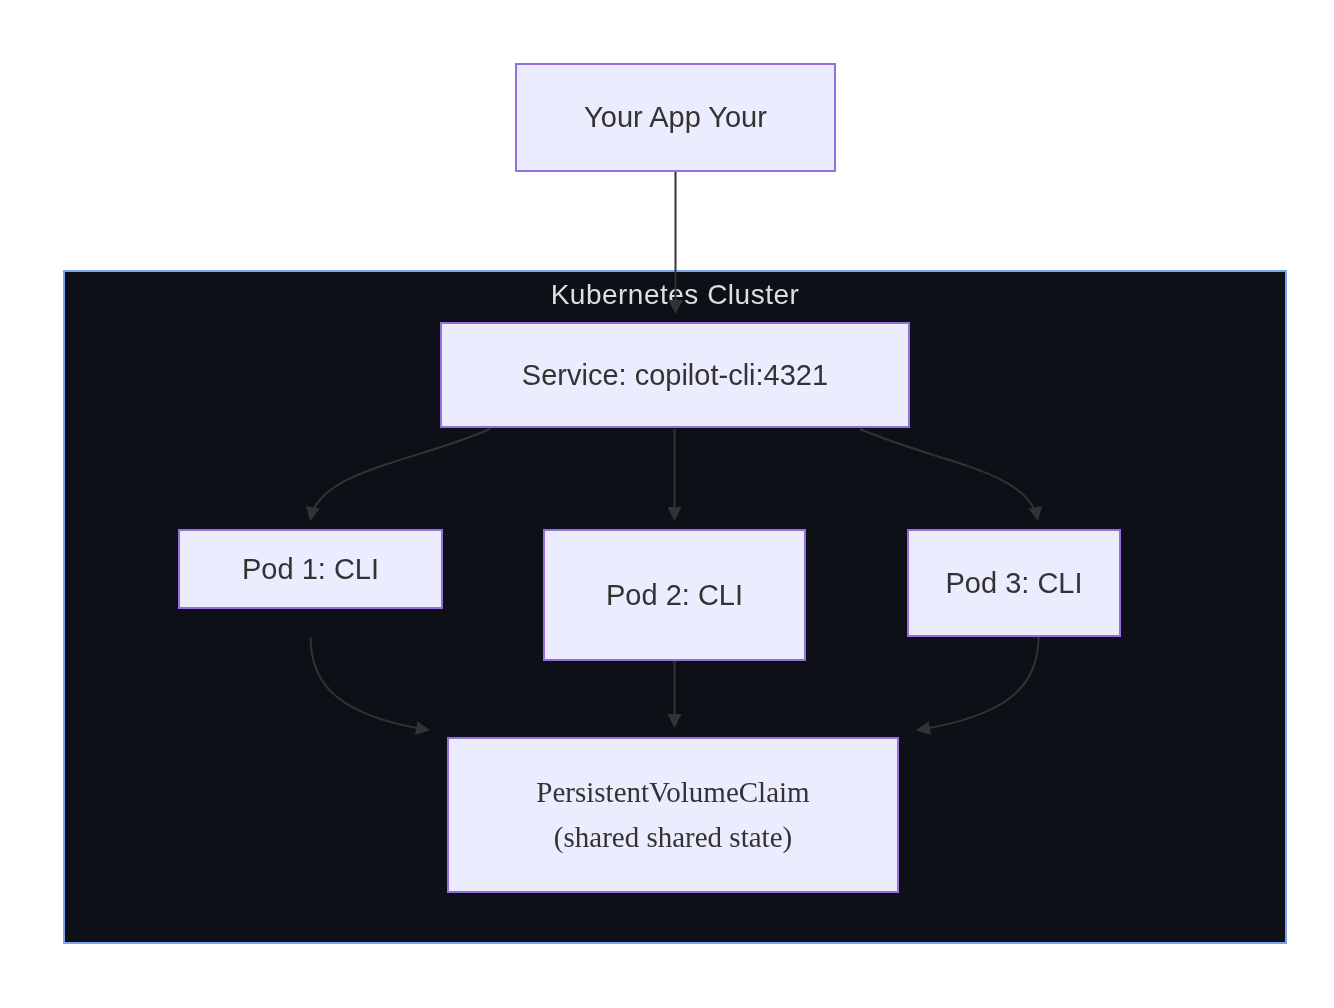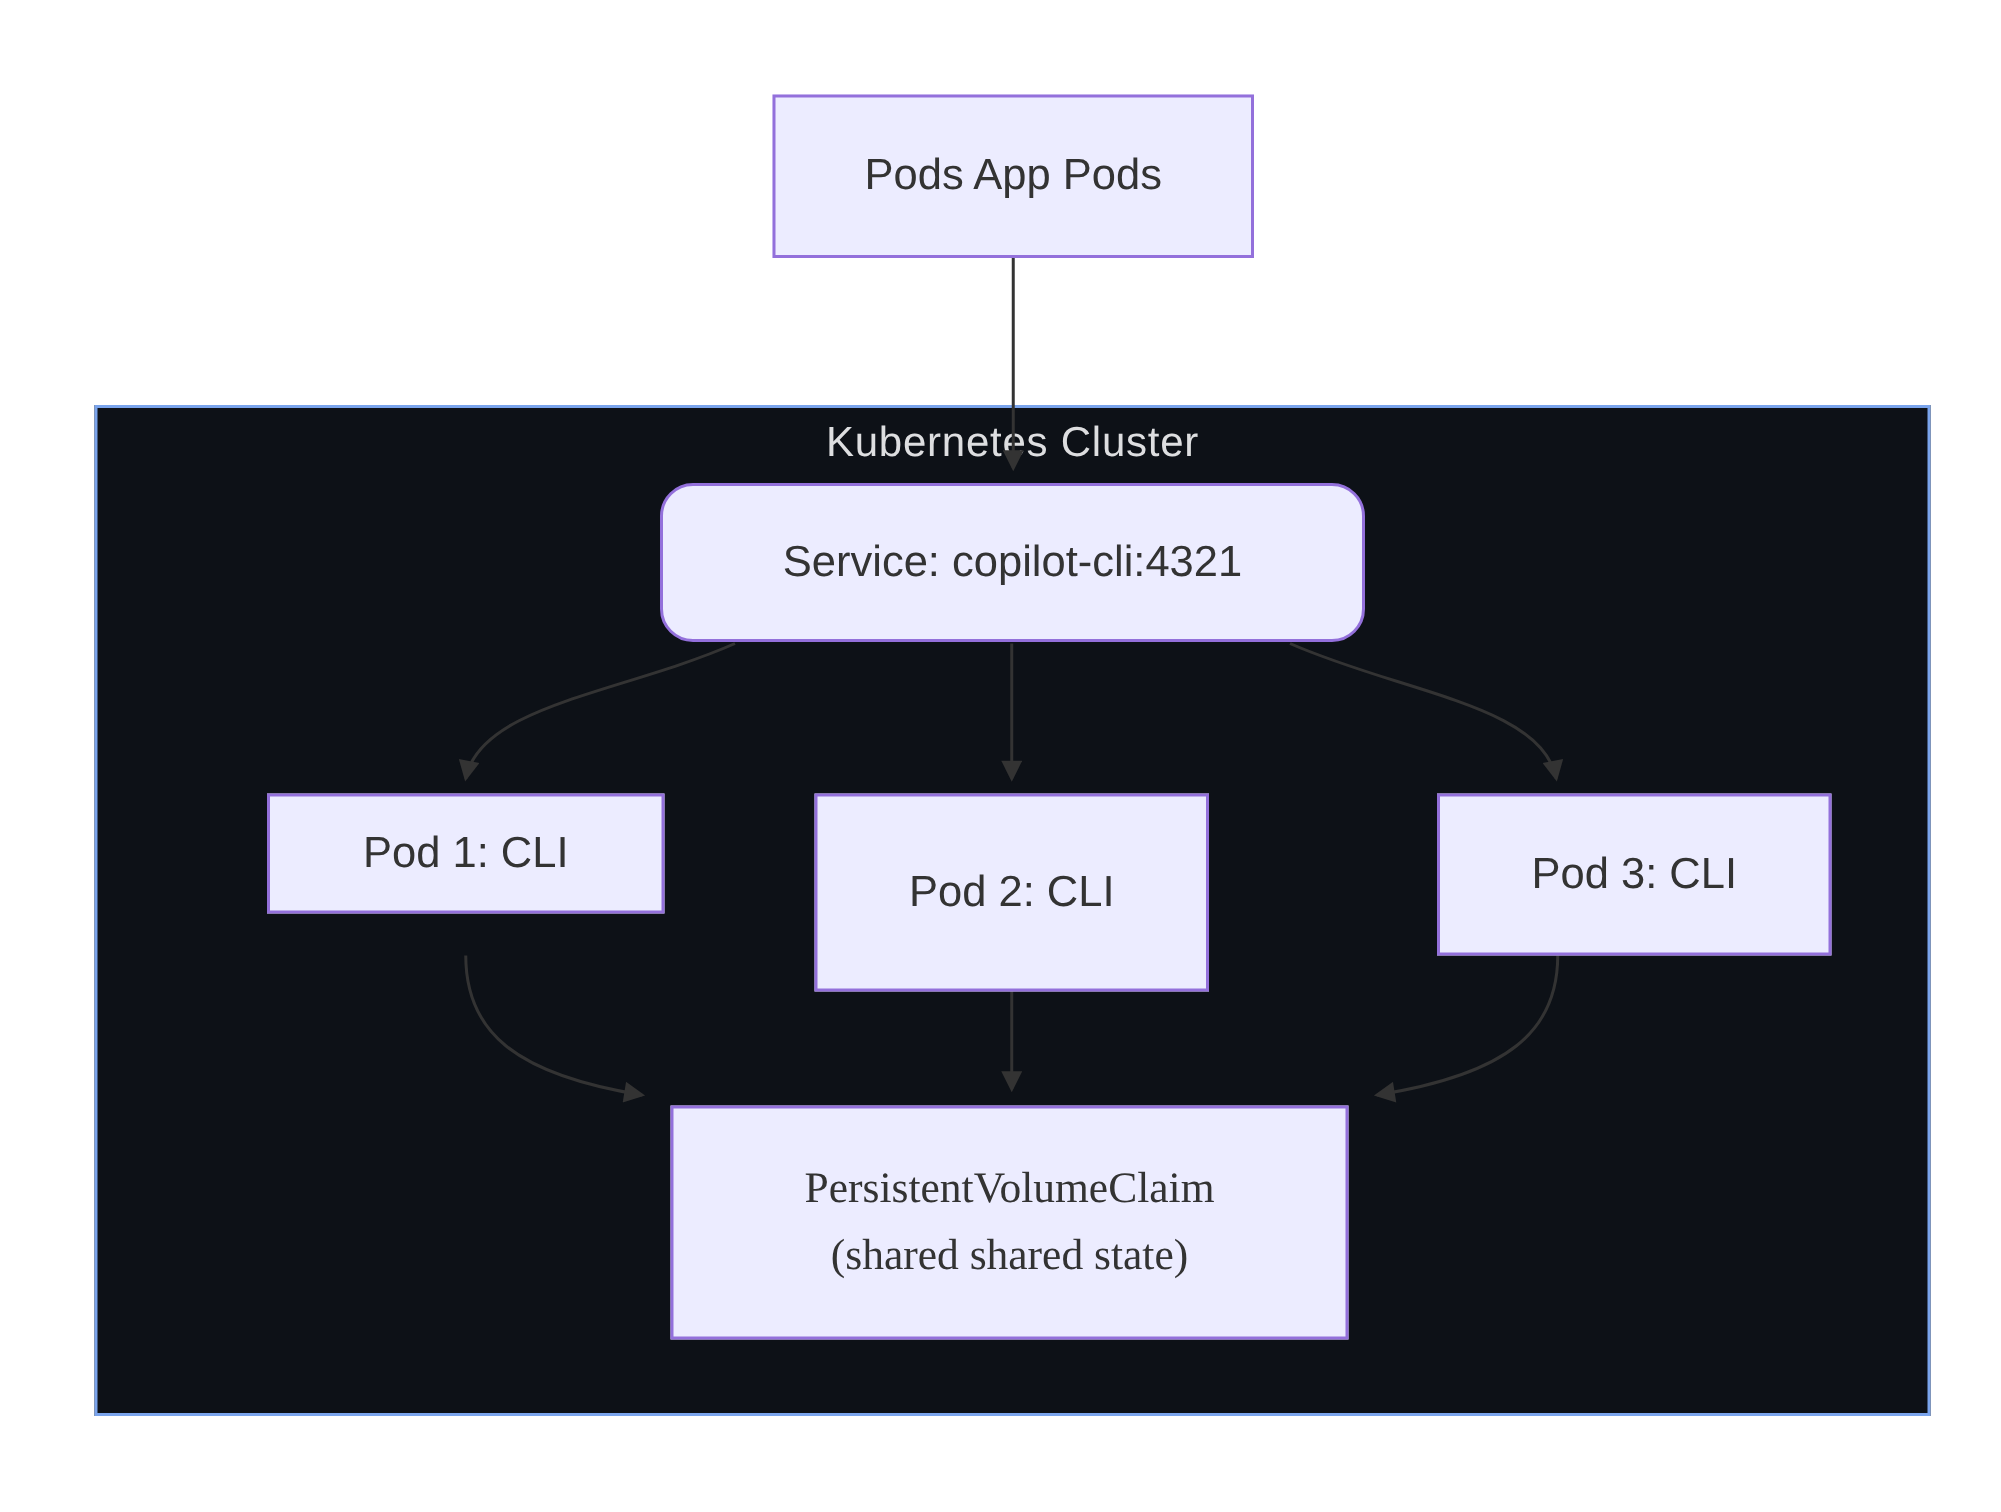--- a/index.html
+++ b/index.html
@@ -63,24 +63,24 @@
     flex-direction: column;
     align-items: center;
     justify-content: center;
     color: #333333;
     font-size: 29px;
     text-align: center;
     z-index: 3;
     line-height: 1.55;
   }
   .node-app     { left: 515px; top: 63px;  width: 321px; height: 109px; }
-  .node-service { left: 440px; top: 322px; width: 470px; height: 106px; border-radius: 22px; }
+  .node-service { left: 440px; top: 322px; width: 470px; height: 106px; }
   .node-pod1    { left: 178px; top: 529px; width: 265px; height: 80px; }
   .node-pod2    { left: 543px; top: 529px; width: 263px; height: 132px; }
-  .node-pod3    { left: 958px; top: 529px; width: 263px; height: 108px; }
+  .node-pod3    { left: 907px; top: 529px; width: 214px; height: 108px; }
   .node-pvc     { left: 447px; top: 737px; width: 452px; height: 156px; font-family: Liberation Serif, serif; }
 </style>
 </head>
 <body>
 
 <div class="canvas">
 
   <div class="cluster"></div>
   <div class="cluster-label">Kubernetes Cluster</div>
 
@@ -93,21 +93,21 @@
     <path class="edge" d="M 675.5 172 L 675.5 312" marker-end="url(#arrow)"></path>
     <path class="edge" d="M 490 429 C 415 462, 320 470, 310.5 519" marker-end="url(#arrow)"></path>
     <path class="edge" d="M 674.5 429 L 674.5 519" marker-end="url(#arrow)"></path>
     <path class="edge" d="M 860 429 C 935 462, 1028 470, 1037.5 519" marker-end="url(#arrow)"></path>
     <path class="edge" d="M 310.5 637 C 310.5 687, 342 716, 428 730" marker-end="url(#arrow)"></path>
     <path class="edge" d="M 674.5 637 L 674.5 726" marker-end="url(#arrow)"></path>
     <path class="edge" d="M 1038.5 637 C 1038.5 687, 1006 716, 918 730" marker-end="url(#arrow)"></path>
   </svg>
 
   <div class="node node-app">
-    <span>Pods App Pods</span>
+    <span>Your App Your</span>
   </div>
 
   <div class="node node-service">
     <span>Service: copilot-cli:4321</span>
   </div>
 
   <div class="node node-pod1">
     <span>Pod 1: CLI</span>
   </div>
 

